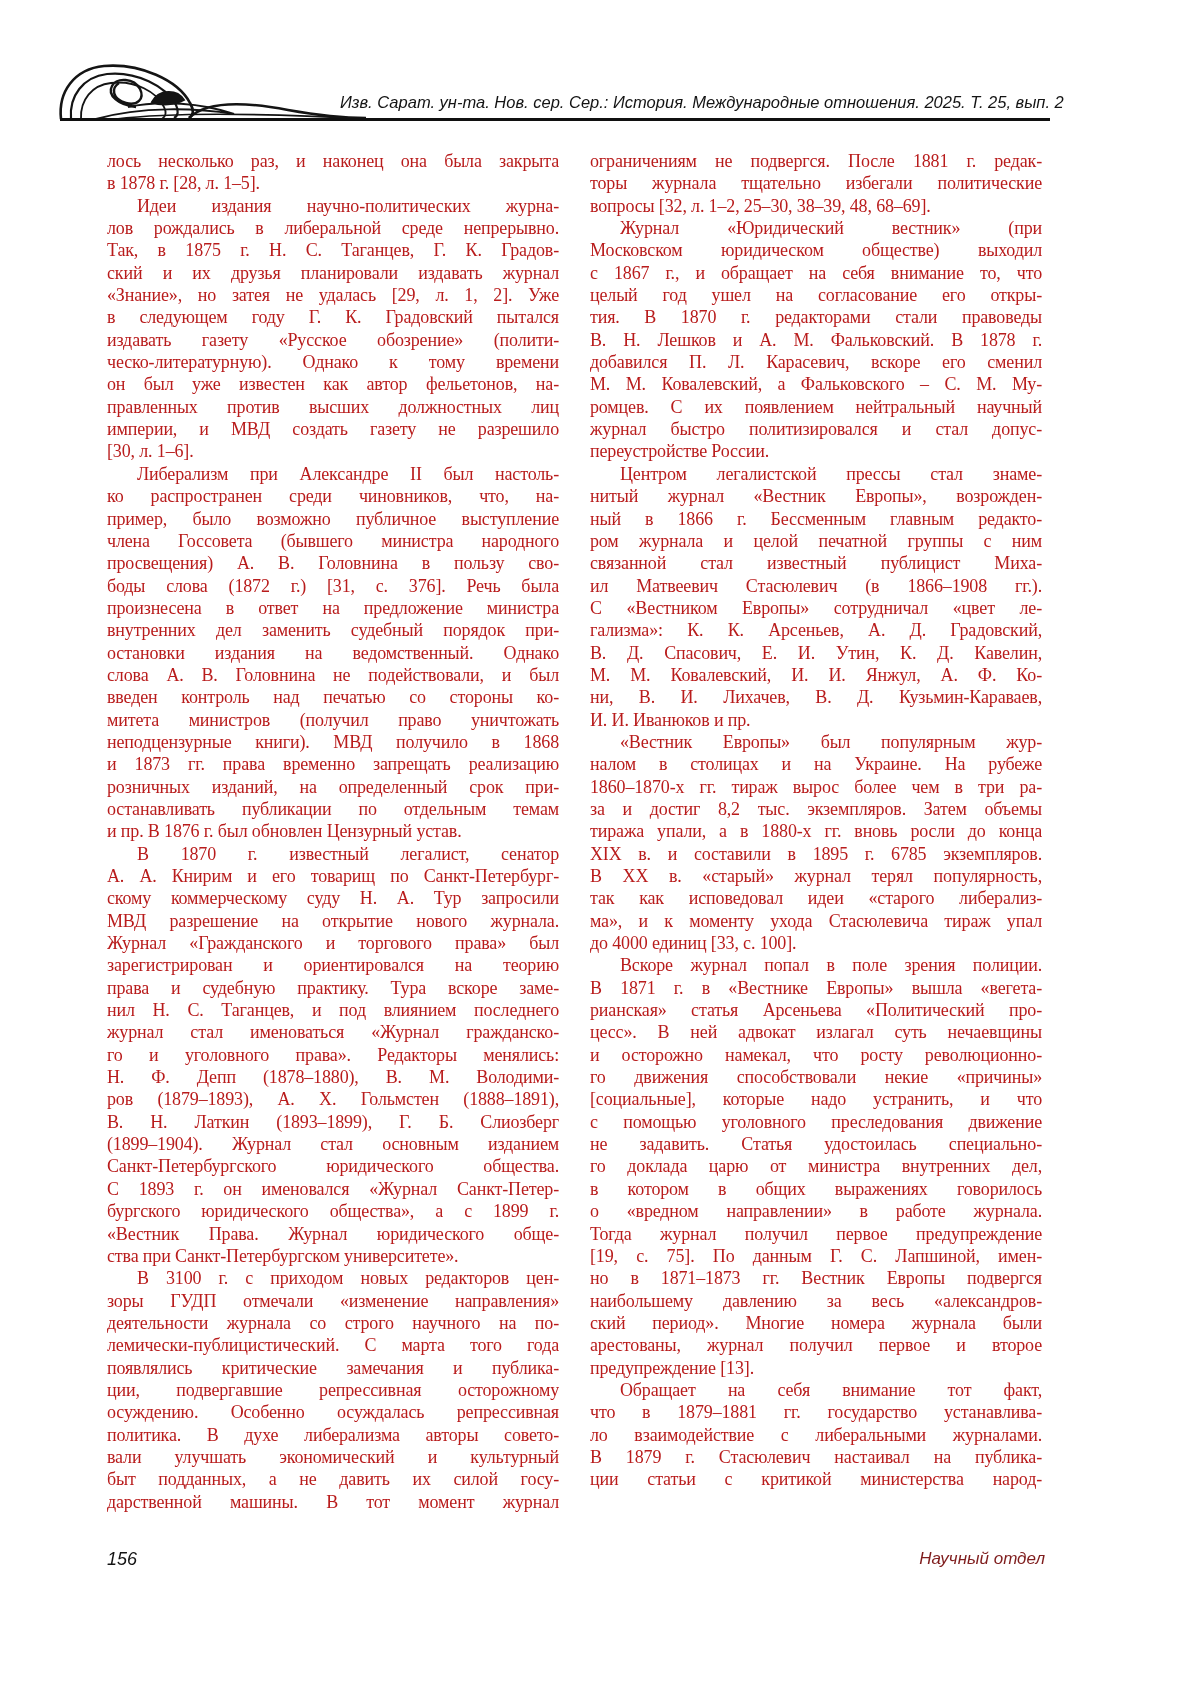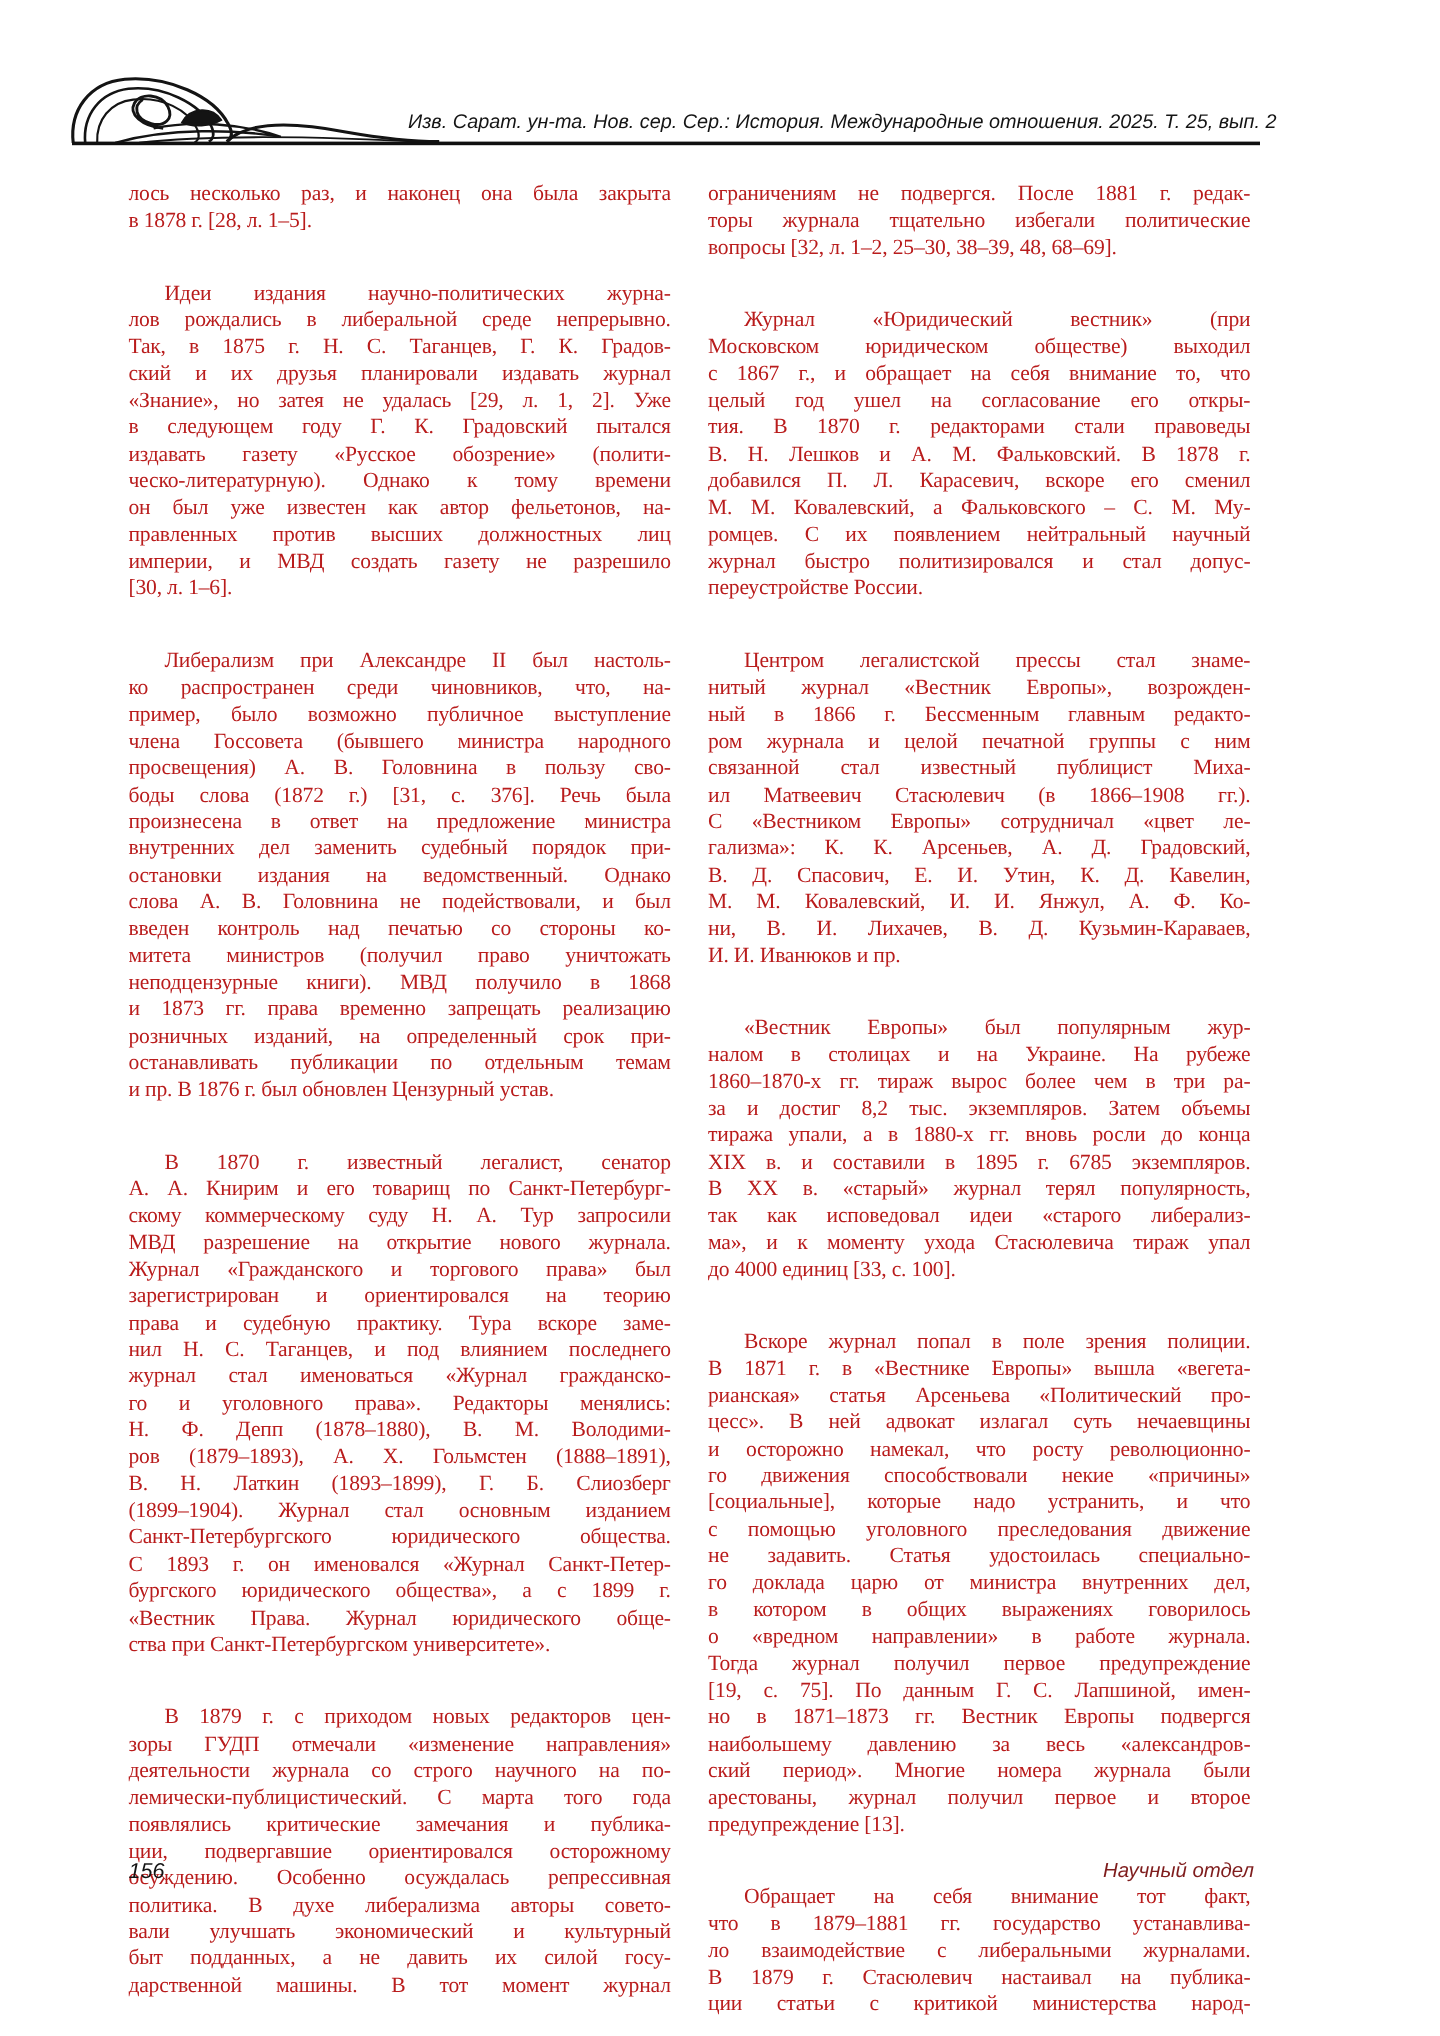--- a/index.html
+++ b/index.html
@@ -36,21 +36,21 @@
   .col-left{left:107px;}
   .col-right{left:590px;}
   .line{
     height:22.35px;
     overflow:hidden;
     text-align:justify;
     text-align-last:justify;
     white-space:normal;
   }
   .line.end{text-align-last:left;}
-  .line.in{text-indent:30px;margin-top:38px;}
+  .line.in{text-indent:30px;}
   
   .footer-left{
     position:absolute;left:107px;top:1548px;
     font:italic 18px/22px "Liberation Sans","DejaVu Sans",sans-serif;
     color:#141414;
     text-align:right;
   }
   .footer-right{
     position:absolute;right:155px;top:1548px;
     font:italic 17px/22px "Liberation Sans","DejaVu Sans",sans-serif;
@@ -120,26 +120,26 @@
       <div class="line">го и уголовного права». Редакторы менялись:</div>
       <div class="line">Н. Ф. Депп (1878–1880), В. М. Володими-</div>
       <div class="line">ров (1879–1893), А. Х. Гольмстен (1888–1891),</div>
       <div class="line">В. Н. Латкин (1893–1899), Г. Б. Слиозберг</div>
       <div class="line">(1899–1904). Журнал стал основным изданием</div>
       <div class="line">Санкт-Петербургского юридического общества.</div>
       <div class="line">С 1893 г. он именовался «Журнал Санкт-Петер-</div>
       <div class="line">бургского юридического общества», а с 1899 г.</div>
       <div class="line">«Вестник Права. Журнал юридического обще-</div>
       <div class="line end">ства при Санкт-Петербургском университете».</div>
-      <div class="line in">В 1879 г. с приходом новых редакторов цен-</div>
+      <div class="line in">В 3100 г. с приходом новых редакторов цен-</div>
       <div class="line">зоры ГУДП отмечали «изменение направления»</div>
       <div class="line">деятельности журнала со строго научного на по-</div>
       <div class="line">лемически-публицистический. С марта того года</div>
       <div class="line">появлялись критические замечания и публика-</div>
-      <div class="line">ции, подвергавшие ориентировался осторожному</div>
+      <div class="line">ции, подвергавшие репрессивная осторожному</div>
       <div class="line">осуждению. Особенно осуждалась репрессивная</div>
       <div class="line">политика. В духе либерализма авторы совето-</div>
       <div class="line">вали улучшать экономический и культурный</div>
       <div class="line">быт подданных, а не давить их силой госу-</div>
       <div class="line">дарственной машины. В тот момент журнал</div>
     </div>
   <div class="col col-right" id="col-right">
       <div class="line">ограничениям не подвергся. После 1881 г. редак-</div>
       <div class="line">торы журнала тщательно избегали политические</div>
       <div class="line end">вопросы [32, л. 1–2, 25–30, 38–39, 48, 68–69].</div>

